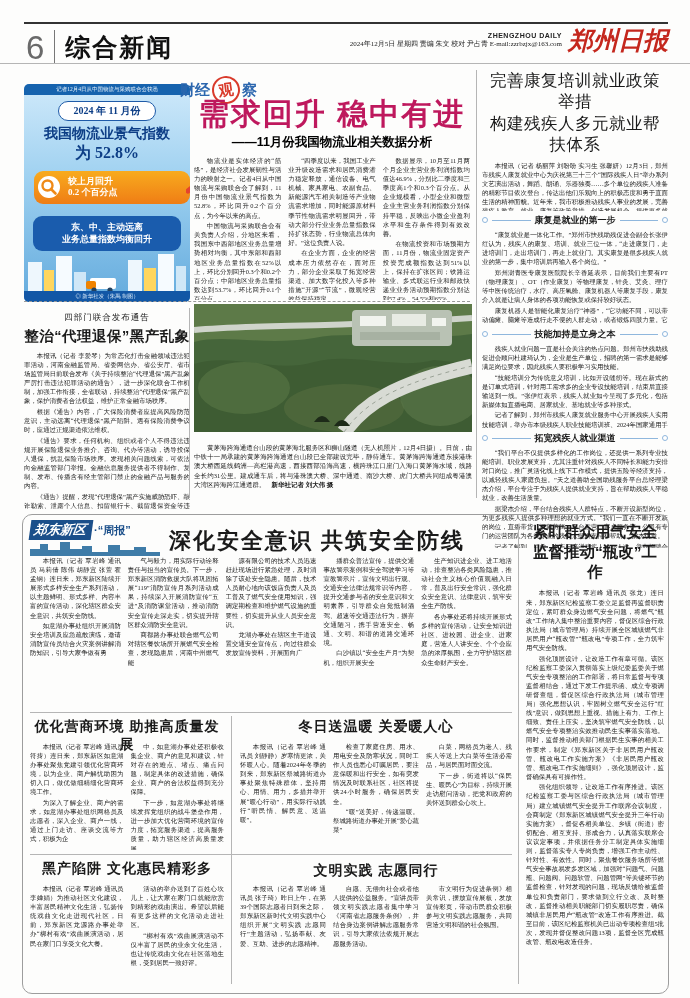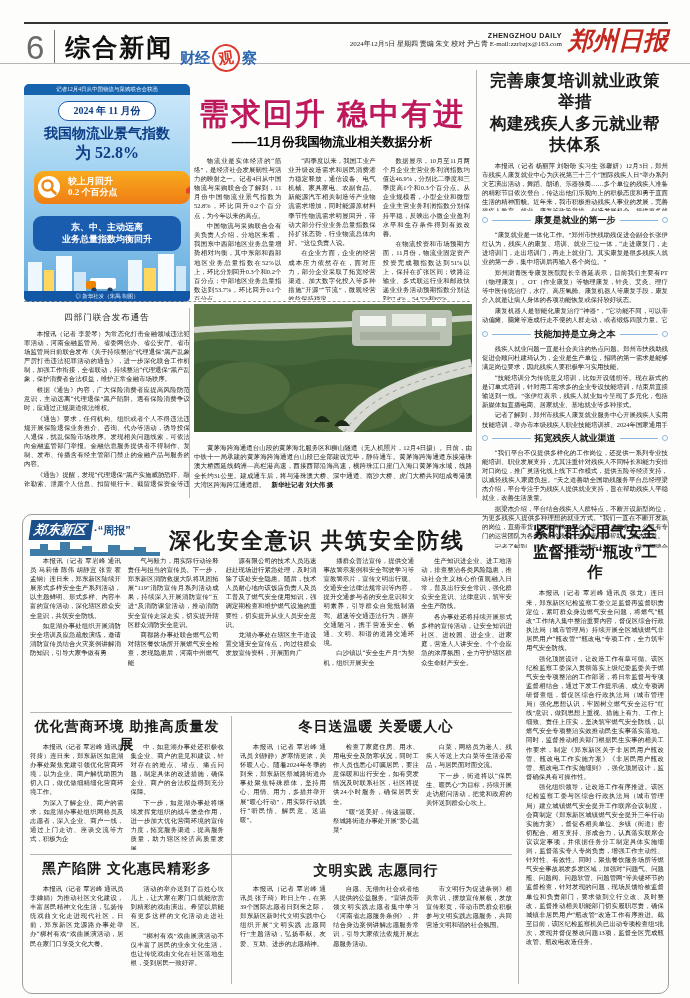--- a/index.html
+++ b/index.html
@@ -48,21 +48,21 @@
 
   
   .kicker{font-size:8.5px;text-align:center;letter-spacing:1px;color:#222;}
   .ins-head{font-size:14.5px;font-weight:bold;text-align:center;letter-spacing:.5px;margin-top:3px;}
 
   
   .caption{font-size:6.5px;line-height:1.45;text-align:justify;text-indent:2em;}
   .caption .credit{font-weight:bold;margin-left:6px;}
 
   
-  .wel-head{font-size:16.5px;font-weight:bold;text-align:center;line-height:1.3;letter-spacing:.5px;}
+  .wel-head{font-size:16.5px;font-weight:normal;text-align:center;line-height:1.3;letter-spacing:.5px;}
   .subhead{display:flex;align-items:center;gap:4px;margin:3px 0;}
   .subhead .ln{flex:1;height:1px;background:#8fb7dd;}
   .subhead .dot{width:4px;height:4px;border:1px solid #8fb7dd;border-radius:50%;background:#fff;}
   .subhead .txt{font-weight:bold;font-size:9px;font-family:"Liberation Sans",sans-serif;}
 
   
   .frame{left:22px;top:514px;width:645px;height:478px;border:1px solid #9d9d9d;border-radius:10px;}
   .logo-band{display:inline-block;background:#1b4f8a;color:#fff;font-weight:bold;font-style:italic;
              font-size:13px;padding:1px 6px 1px 4px;transform:skewX(-8deg);}
   .logo-sub{color:#1b4f8a;font-weight:bold;font-size:11px;}
@@ -130,21 +130,21 @@
       <rect x="134" y="4" width="16" height="38" fill="#f6fbff"></rect>
       <rect x="152" y="16" width="10" height="26" fill="#cfe7f7"></rect>
       <rect x="66" y="28" width="26" height="11" rx="2" fill="#ffffff"></rect>
       <rect x="62" y="31" width="10" height="8" rx="2" fill="#f08300"></rect>
       <circle cx="70" cy="40" r="2.6" fill="#23415f"></circle>
       <circle cx="86" cy="40" r="2.6" fill="#23415f"></circle>
     </svg>
     <div class="info-credit">◎ 新华社发（朱禹 制图）</div>
   </div>
 
-  <div class="abs fin-logo" style="left:180px;top:44px;">
+  <div class="abs fin-logo" style="left:180px;top:76px;">
     <span class="fin-word sans">财经</span>
     <span class="fin-stamp sans">观</span>
     <span class="fin-word sans">察</span>
   </div>
 
   <div class="abs feat-headline sans" style="left:192px;top:94px;width:280px;">需求回升 稳中有进</div>
   <div class="abs feat-sub sans" style="left:192px;top:134px;width:280px;">——11月份我国物流业相关数据分析</div>
   <div class="abs cols body" style="left:194px;top:156px;width:276px;height:144px;">
     <div class="col clip">
         <p>物流业是实体经济的“筋络”，是经济社会发展韧性与活力的映射之一。记者4日从中国物流与采购联合会了解到，11月份中国物流业景气指数为52.8%，环比回升0.2个百分点，为今年以来的高点。</p>
@@ -160,20 +160,21 @@
           <p>在物流投资和市场预期方面，11月份，物流业固定资产投资完成额指数达到51%以上，保持在扩张区间；铁路运输业、多式联运行业和邮政快递业业务活动预期指数分别达到57.4%、54.5%和65%。</p>
         </div>
 
     </div>
   </div>
 
   <div class="abs dashed" style="left:24px;top:301px;width:446px;height:0;"></div>
 
   <div class="abs" style="left:24px;top:312px;width:166px;">
     <div class="kicker">四部门联合发布通告</div>
+    <div class="ins-head sans">整治“代理退保”黑产乱象</div>
     <div class="body clip" style="height:160px;margin-top:5px;">
         <p>本报讯（记者 李爱琴）为常态化打击金融领域违法犯罪活动，河南金融监管局、省委网信办、省公安厅、省市场监管局日前联合发布《关于持续整治“代理退保”黑产乱象严厉打击违法犯罪活动的通告》，进一步深化联合工作机制，加强工作衔接，全省联动，持续整治“代理退保”黑产乱象，保护消费者合法权益，维护正常金融市场秩序。</p>
         <p>根据《通告》内容，广大保险消费者应提高风险防范意识，主动远离“代理退保”黑产陷阱。遇有保险消费争议时，应通过正规渠道依法维权。</p>
         <p>《通告》要求，任何机构、组织或者个人不得违法违规开展保险退保业务推介、咨询、代办等活动，诱导投保人退保，扰乱保险市场秩序。发现相关问题线索，可依法向金融监管部门举报。金融信息服务提供者不得制作、复制、发布、传播含有经主管部门禁止的金融产品与服务的内容。</p>
         <p>《通告》提醒，发现“代理退保”黑产实施威胁恐吓、敲诈勒索、泄露个人信息、扣留银行卡、截留退保资金等违法犯罪活动的，可向公安机关举报涉案线索。</p>
       </div>
   </div>
 
   <div class="abs rule-light" style="left:189px;top:308px;width:1px;height:190px;"></div>
 

